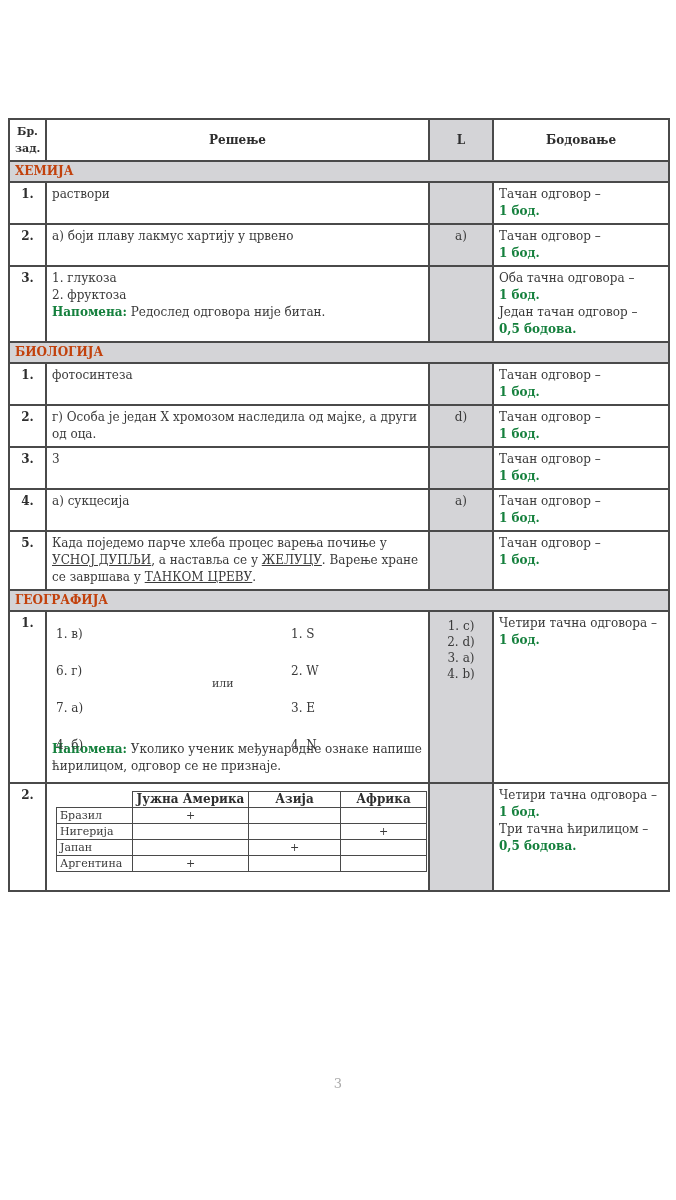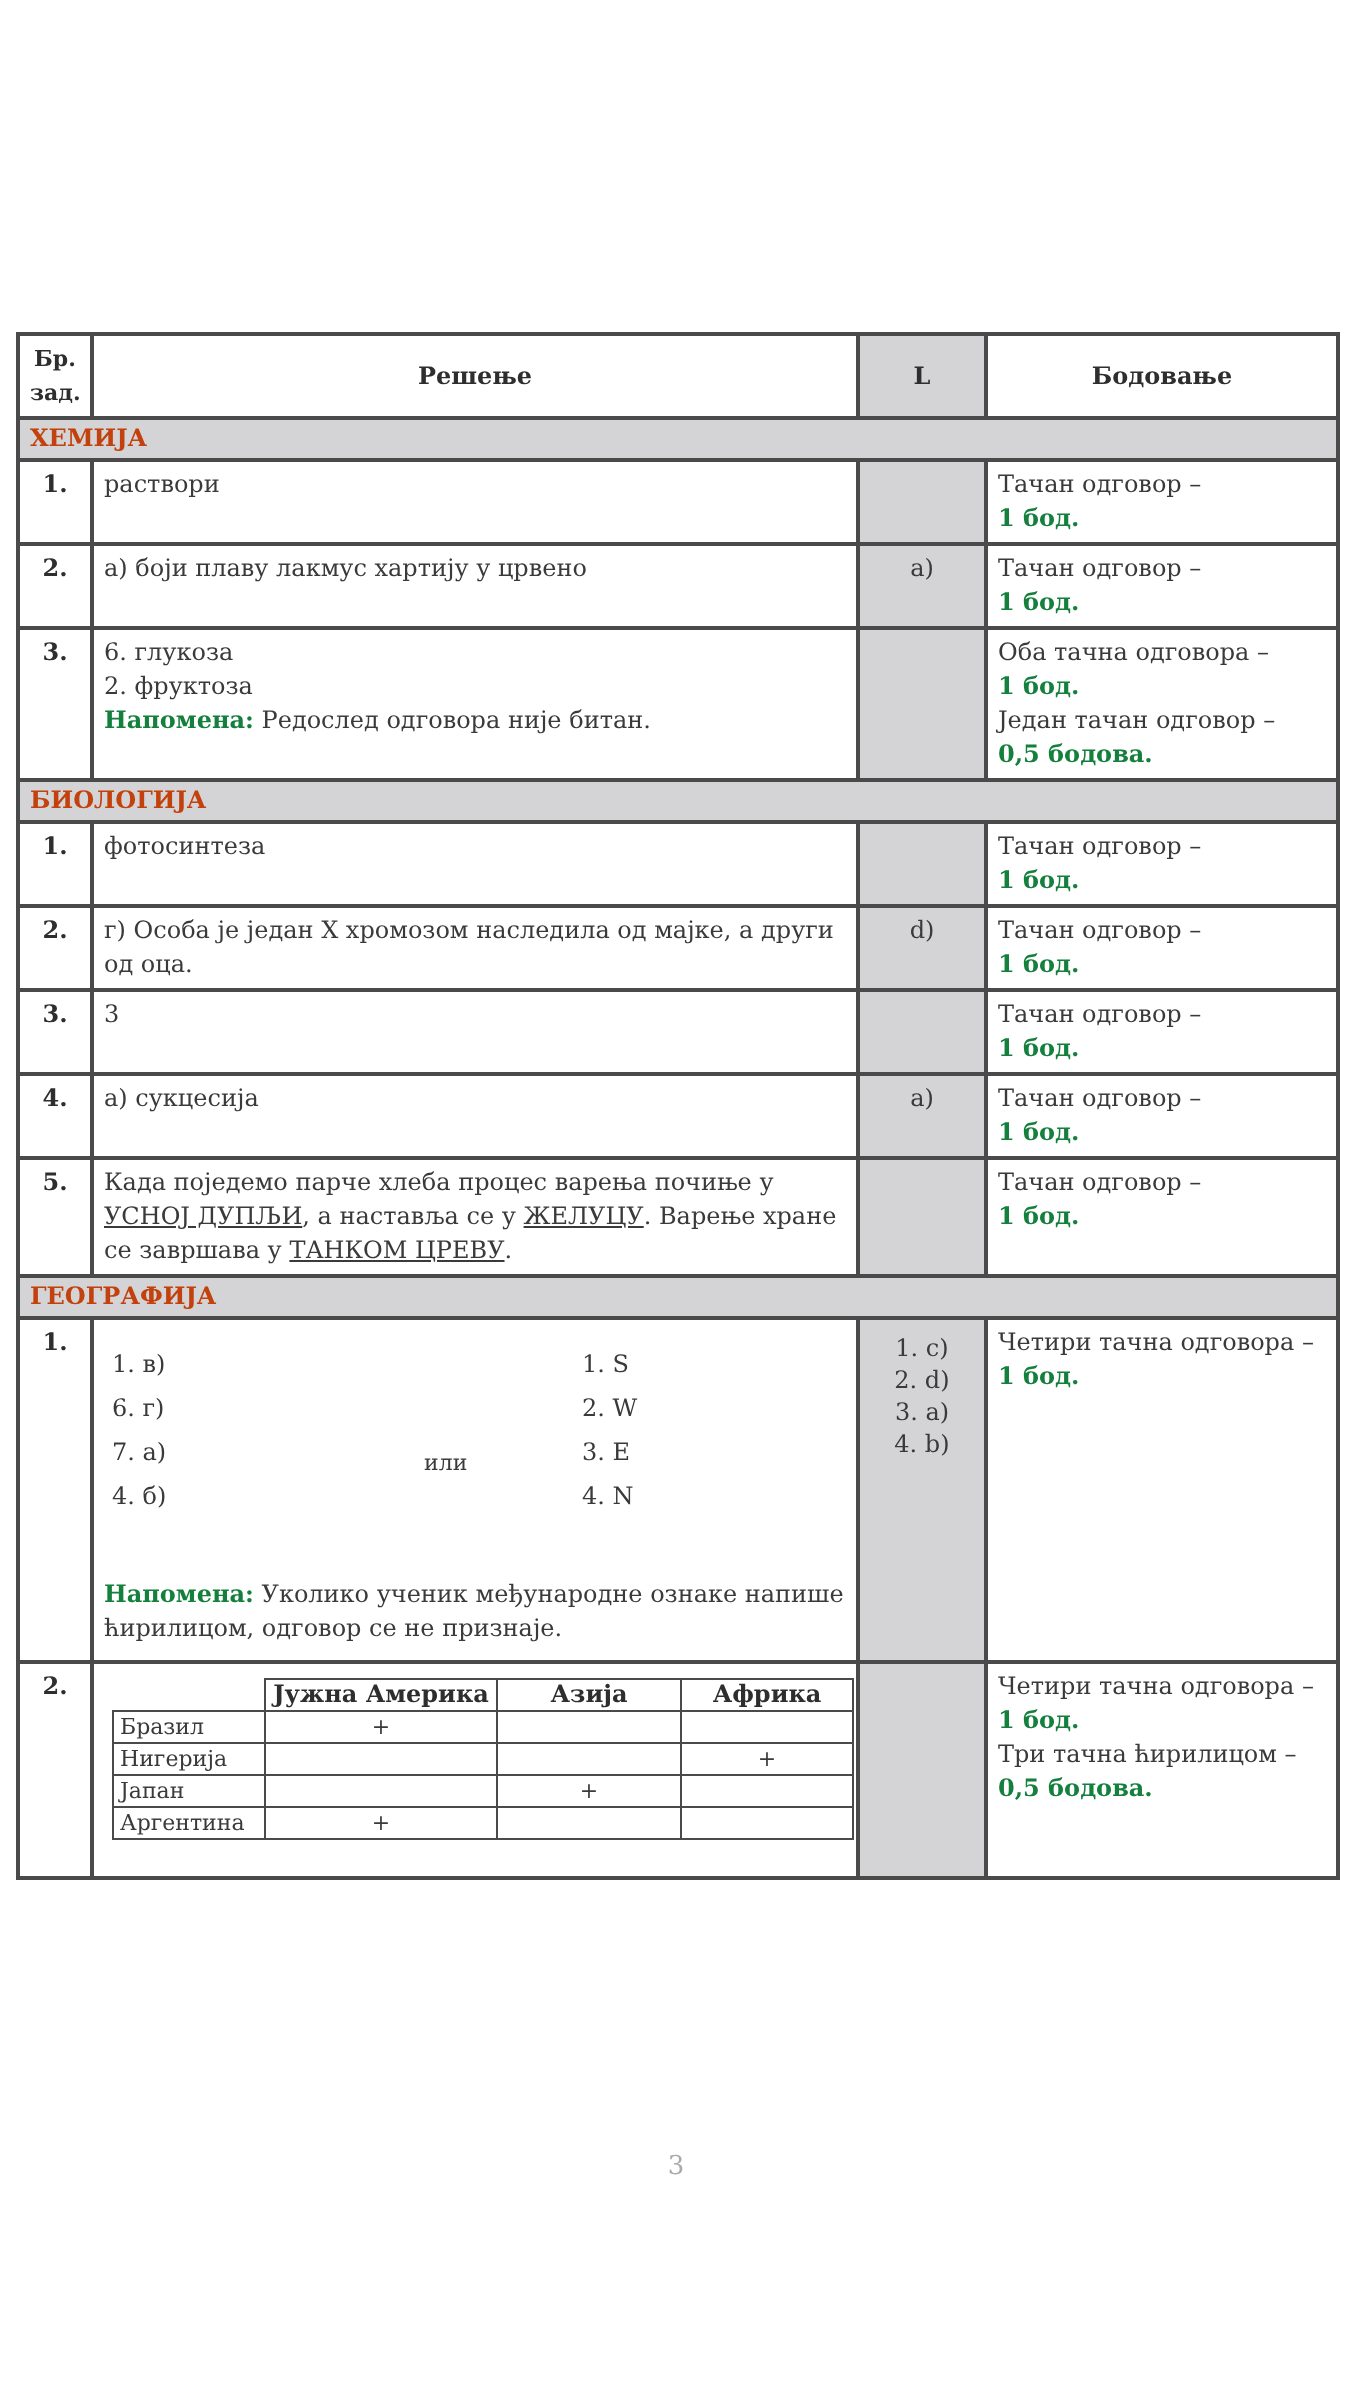--- a/index.html
+++ b/index.html
@@ -1,30 +1,30 @@
 <!DOCTYPE html>
 <html><head>
 <meta charset="utf-8">
 <style>
   html, body { margin:0; padding:0; background:#ffffff; }
   body { width:676px; height:1200px; position:relative; overflow:hidden;
          font-family:"DejaVu Serif","Liberation Serif",serif; color:#3a3a3a; }
   .sheet { position:absolute; left:8px; top:118px; width:660px; }
-  table.main { border-collapse:collapse; width:660px; table-layout:fixed; font-size:12px;margin-top:48px; }
+  table.main { border-collapse:collapse; width:660px; table-layout:fixed; font-size:12px; }
   table.main td, table.main th { border:2px solid #4a4a4a; vertical-align:top; padding:3px 5px; line-height:17px; }
   col.c1 { width:37px; } col.c2 { width:383px; } col.c3 { width:64px; } col.c4 { width:176px; }
   th { font-weight:bold; text-align:center; vertical-align:middle !important; color:#2e2e2e; }
   th.num { font-size:11px; line-height:14px; padding:2px 1px; height:32px; }
   th.lcol { background:#d4d4d7; }
   tr.section td { background:#d4d4d7; text-align:left; font-weight:bold; padding:1px 5px; line-height:17px; color:#c2410c; }
   td.num { text-align:center; font-weight:bold; color:#2e2e2e; }
   td.l { background:#d4d4d7; text-align:center; }
   b { color:#15803d; }
   .u { text-decoration:underline; }
-  .geo-grid { display:grid; grid-template-columns:235px 1fr; row-gap:0; margin-top:8px; }
+  .geo-grid { display:grid; grid-template-columns:235px 1fr; row-gap:15px; margin-top:8px; }
   .geo-grid div { height:22px; line-height:22px; padding-left:4px; }
   .ili { position:absolute; left:160px; top:52px; font-size:11px; }
   .geo-wrap { position:relative; height:118px; }
   table.inner { border-collapse:collapse; margin:4px 0 6px 4px; font-size:11px; width:370px; table-layout:fixed; }
   table.inner td, table.inner th { border:1.5px solid #4a4a4a; padding:0 3px; line-height:15px; height:15px; }
   table.inner th { font-size:12px; }
   table.inner td.mark { text-align:center; }
   table.inner td.blank { border-top:none; border-left:none; }
   .page-num { position:absolute; top:1076px; left:0; width:676px; text-align:center; color:#aaaaaa; font-size:13px; }
 </style>
@@ -58,21 +58,21 @@
   </tr>
   <tr style="height:37px">
     <td class="num">2.</td>
     <td>а) боји плаву лакмус хартију у црвено</td>
     <td class="l">a)</td>
     <td><span>Тачан одговор –</span><br><b>1 бод.</b></td>
   </tr>
   <tr style="height:72px">
     <td class="num">3.</td>
     <td>
-      <span>6. глукоза</span><br>
+      <span>1. глукоза</span><br>
       <span>2. фруктоза</span><br>
       <b>Напомена:</b><span> Редослед одговора није битан.</span>
     </td>
     <td class="l"></td>
     <td>
       <span>Оба тачна одговора –</span><br><b>1 бод.</b><br>
       <span>Један тачан одговор –</span><br><b>0,5 бодова.</b>
     </td>
   </tr>
 

